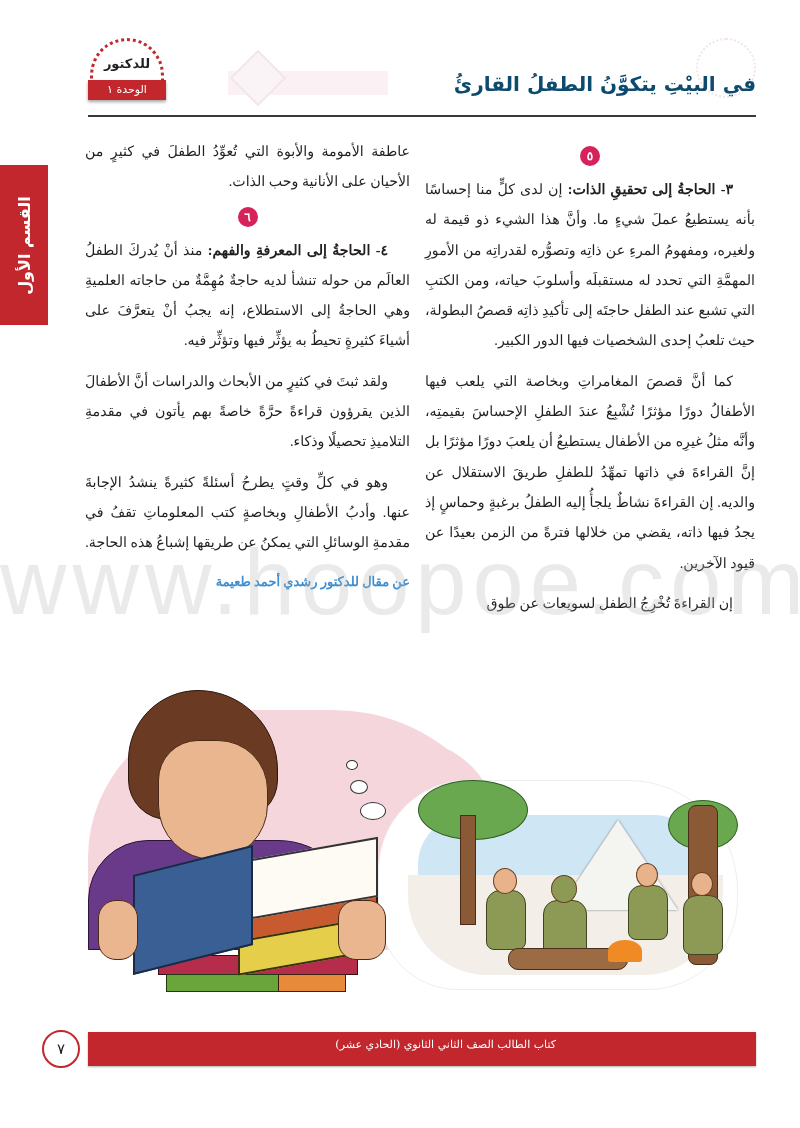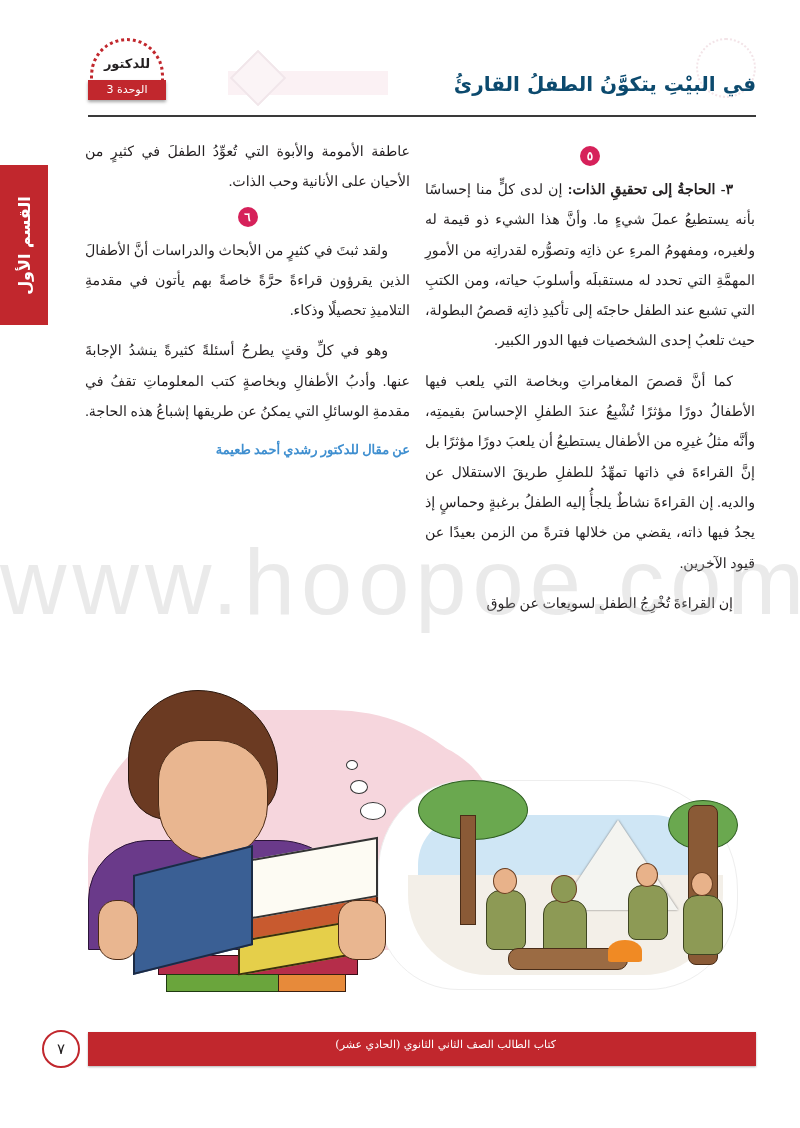--- a/index.html
+++ b/index.html
@@ -136,40 +136,41 @@
 
 <div class="page">
 
   <div class="header">
     <div class="faint-band"></div>
     <div class="faint-diamond"></div>
     <div class="faint-circle"></div>
     <div class="unit-badge">
       <div class="dots"></div>
       <div class="top-label">للدكتور</div>
-      <div class="bottom-label">الوحدة 3</div>
+      <div class="bottom-label">الوحدة ١</div>
     </div>
     <div class="header-title">في البيْتِ يتكوَّنُ الطفلُ القارئُ</div>
     <div class="header-rule"></div>
   </div>
 
   <div class="side-tab">
     <span>القسم الأول</span>
   </div>
 
   <div class="col col-right">
     <span class="num-badge">٥</span>
     <p class="indent"><b>٣- الحاجةُ إلى تحقيقِ الذات:</b><span> إن لدى كلٍّ منا إحساسًا بأنه يستطيعُ عملَ شيءٍ ما. وأنَّ هذا الشيء ذو قيمة له ولغيره، ومفهومُ المرءِ عن ذاتِه وتصوُّره لقدراتِه من الأمورِ المهمَّةِ التي تحدد له مستقبلَه وأسلوبَ حياته، ومن الكتبِ التي تشبع عند الطفل حاجتَه إلى تأكيدِ ذاتِه قصصُ البطولة، حيث تلعبُ إحدى الشخصيات فيها الدور الكبير.</span></p>
     <p class="indent">كما أنَّ قصصَ المغامراتِ وبخاصة التي يلعب فيها الأطفالُ دورًا مؤثرًا تُشْبِعُ عندَ الطفلِ الإحساسَ بقيمتِه، وأنَّه مثلُ غيرِه من الأطفال يستطيعُ أن يلعبَ دورًا مؤثرًا بل إنَّ القراءةَ في ذاتها تمهِّدُ للطفلِ طريقَ الاستقلال عن والديه. إن القراءةَ نشاطٌ يلجأُ إليه الطفلُ برغبةٍ وحماسٍ إذ يجدُ فيها ذاته، يقضي من خلالها فترةً من الزمن بعيدًا عن قيود الآخرين.</p>
     <p class="indent">إن القراءةَ تُخْرِجُ الطفل لسويعات عن طوق</p>
   </div>
 
   <div class="col col-left">
     <p>عاطفة الأمومة والأبوة التي تُعوِّدُ الطفلَ في كثيرٍ من الأحيان على الأنانية وحب الذات.</p>
     <span class="num-badge">٦</span>
+    <p class="indent"><b>٤- الحاجةُ إلى المعرفةِ والفهم:</b><span> منذ أنْ يُدركَ الطفلُ العالَم من حوله تنشأ لديه حاجةٌ مُهِمَّةٌ من حاجاته العلميةِ وهي الحاجةُ إلى الاستطلاع، إنه يجبُ أنْ يتعرَّفَ على أشياءَ كثيرةٍ تحيطُ به يؤثِّر فيها وتؤثِّر فيه.</span></p>
     <p class="indent">ولقد ثبتَ في كثيرٍ من الأبحاث والدراسات أنَّ الأطفالَ الذين يقرؤون قراءةً حرَّةً خاصةً بهم يأتون في مقدمةِ التلاميذِ تحصيلًا وذكاء.</p>
     <p class="indent">وهو في كلِّ وقتٍ يطرحُ أسئلةً كثيرةً ينشدُ الإجابةَ عنها. وأدبُ الأطفالِ وبخاصةٍ كتب المعلوماتِ تقفُ في مقدمةِ الوسائلِ التي يمكنُ عن طريقها إشباعُ هذه الحاجة.</p>
     <div class="source-author">عن مقال للدكتور رشدي أحمد طعيمة</div>
   </div>
 
   <div class="illustration">
     <div class="pink-bg"></div>
     <div class="pink-bg2"></div>
 
     <div class="thought-cloud"></div>

